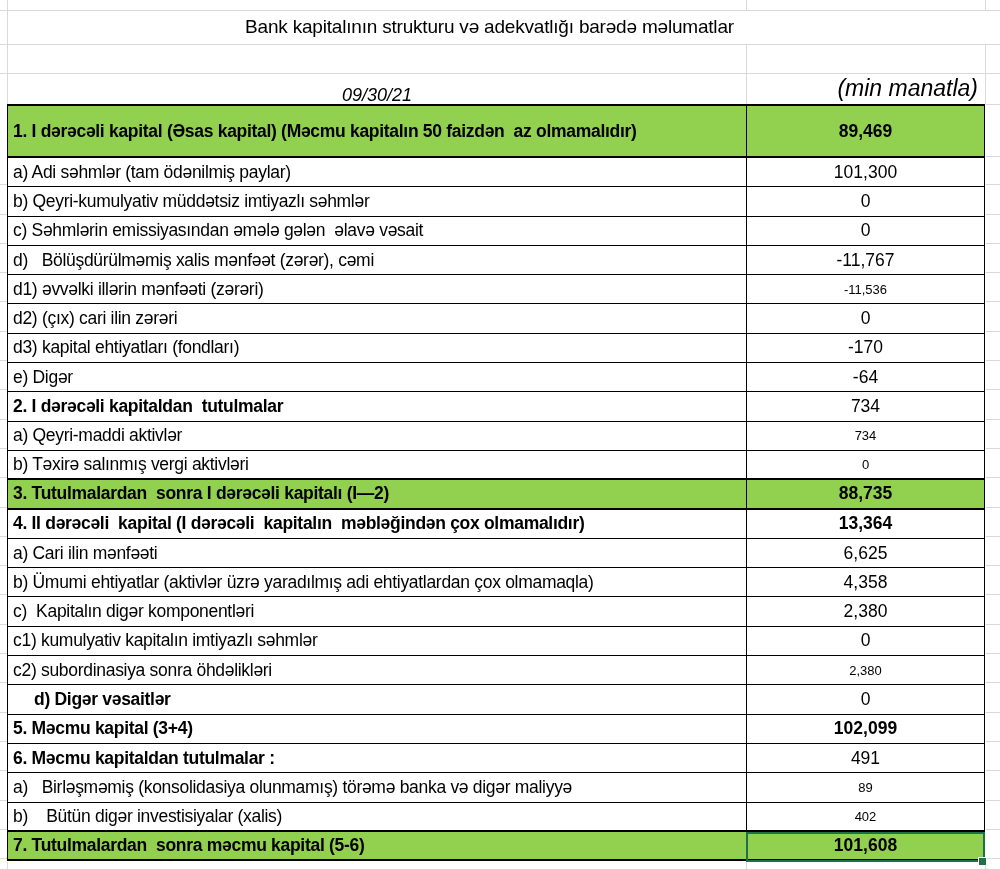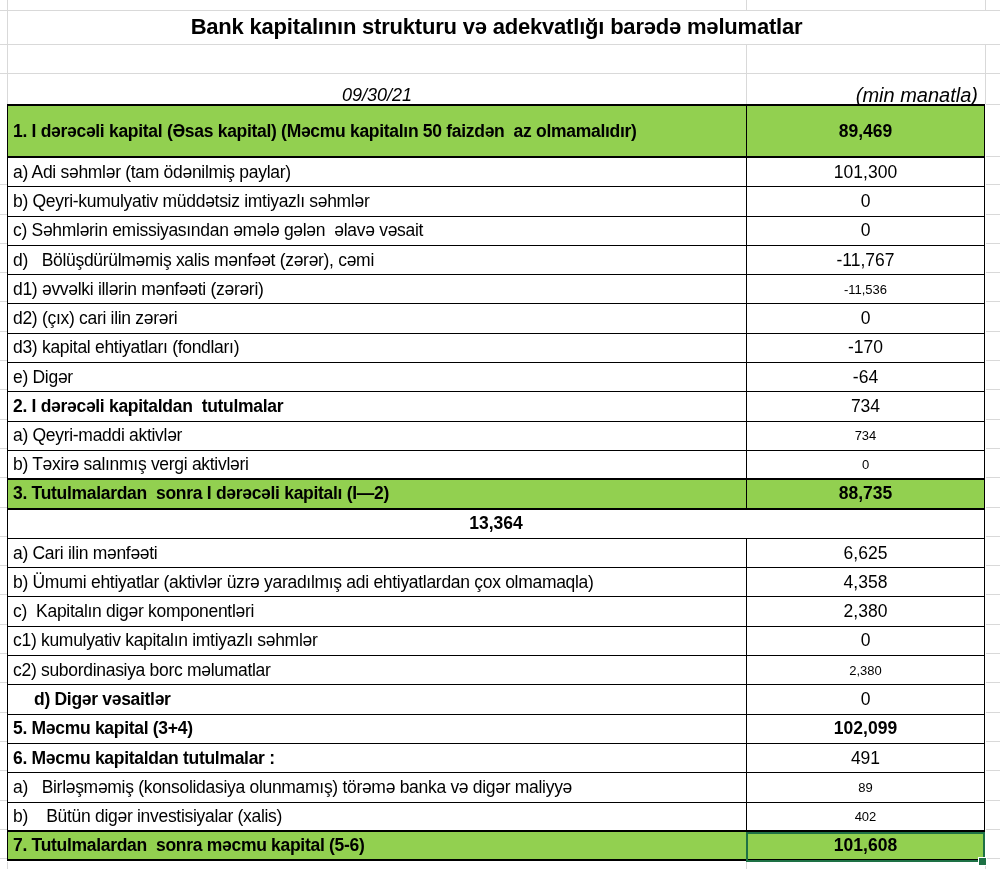--- a/index.html
+++ b/index.html
@@ -12,34 +12,34 @@
   .gl{position:absolute;background:#d9d9d9;}
   .hline{height:1px;}
   .vline{width:1px;}
   .strip{
     position:absolute;top:156px;height:706px;
     background:repeating-linear-gradient(to bottom,
       transparent 0,transparent 28.3px,#d9d9d9 28.3px,#d9d9d9 29.3px);
   }
   
   .title-cell{
-    position:absolute;left:8px;top:10px;width:977px;height:34px;
+    position:absolute;left:1px;top:10px;width:977px;height:34px;
     display:flex;align-items:center;justify-content:center;
-    font-size:22px;font-weight:700;letter-spacing:-0.2px;
+    font-size:19px;font-weight:400;letter-spacing:-0.2px;
   }
   .date-cell{
     position:absolute;left:8px;top:73px;width:738px;height:44px;
     display:flex;align-items:center;justify-content:center;
     font-size:18px;font-style:italic;
   }
   .unit-cell{
-    position:absolute;left:746px;top:80px;width:239px;height:31px;
+    position:absolute;left:746px;top:73px;width:239px;height:31px;
     display:flex;align-items:center;justify-content:flex-end;
     padding-right:7px;box-sizing:border-box;
-    font-size:20px;font-style:italic;
+    font-size:23px;font-style:italic;
   }
   
   .tbl{
     position:absolute;left:7px;top:104px;width:978px;
     box-sizing:border-box;
     border-left:1.5px solid #000;border-right:1.5px solid #000;
     border-top:2.6px solid #000;
     background:#fff;
   }
   .row{
@@ -163,20 +163,21 @@
     <div class="lbl">b) Təxirə salınmış vergi aktivləri</div>
     <div class="val">0</div>
   </div>
 
   <div class="row green bval">
     <div class="lbl">3. Tutulmalardan  sonra I dərəcəli kapitalı (I—2)</div>
     <div class="val">88,735</div>
   </div>
 
   <div class="row blabel bval">
+    <div class="lbl">4. II dərəcəli  kapital (I dərəcəli  kapitalın  məbləğindən çox olmamalıdır)</div>
     <div class="val">13,364</div>
   </div>
 
   <div class="row">
     <div class="lbl">a) Cari ilin mənfəəti</div>
     <div class="val">6,625</div>
   </div>
 
   <div class="row">
     <div class="lbl">b) Ümumi ehtiyatlar (aktivlər üzrə yaradılmış adi ehtiyatlardan çox olmamaqla)</div>
@@ -187,21 +188,21 @@
     <div class="lbl">c)  Kapitalın digər komponentləri</div>
     <div class="val">2,380</div>
   </div>
 
   <div class="row">
     <div class="lbl">c1) kumulyativ kapitalın imtiyazlı səhmlər</div>
     <div class="val">0</div>
   </div>
 
   <div class="row small">
-    <div class="lbl">c2) subordinasiya borc məlumatlar</div>
+    <div class="lbl">c2) subordinasiya sonra öhdəlikləri</div>
     <div class="val">2,380</div>
   </div>
 
   <div class="row indent">
     <div class="lbl">d) Digər vəsaitlər</div>
     <div class="val">0</div>
   </div>
 
   <div class="row blabel bval">
     <div class="lbl">5. Məcmu kapital (3+4)</div>

